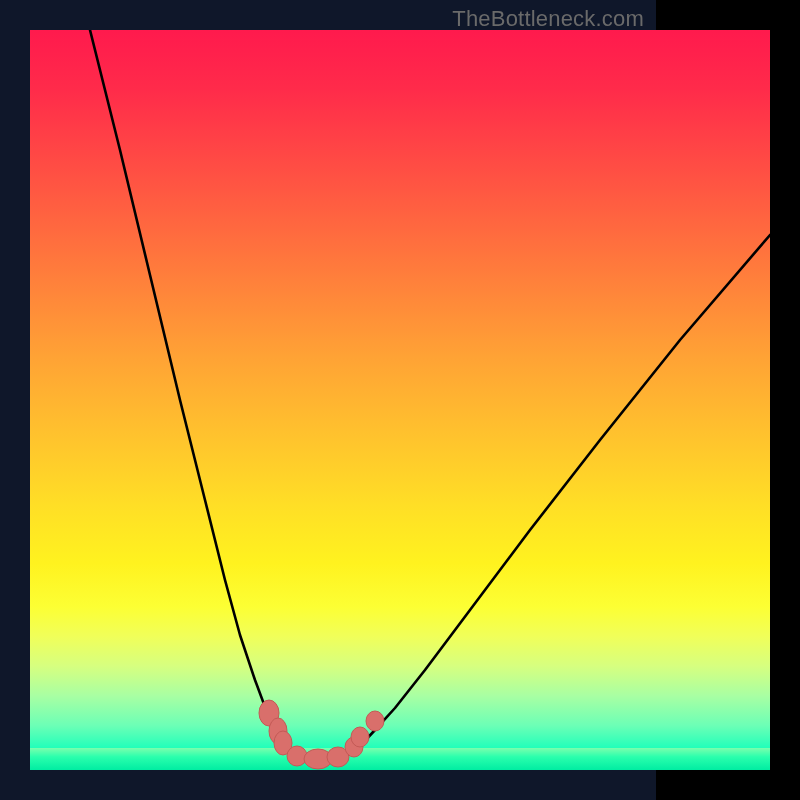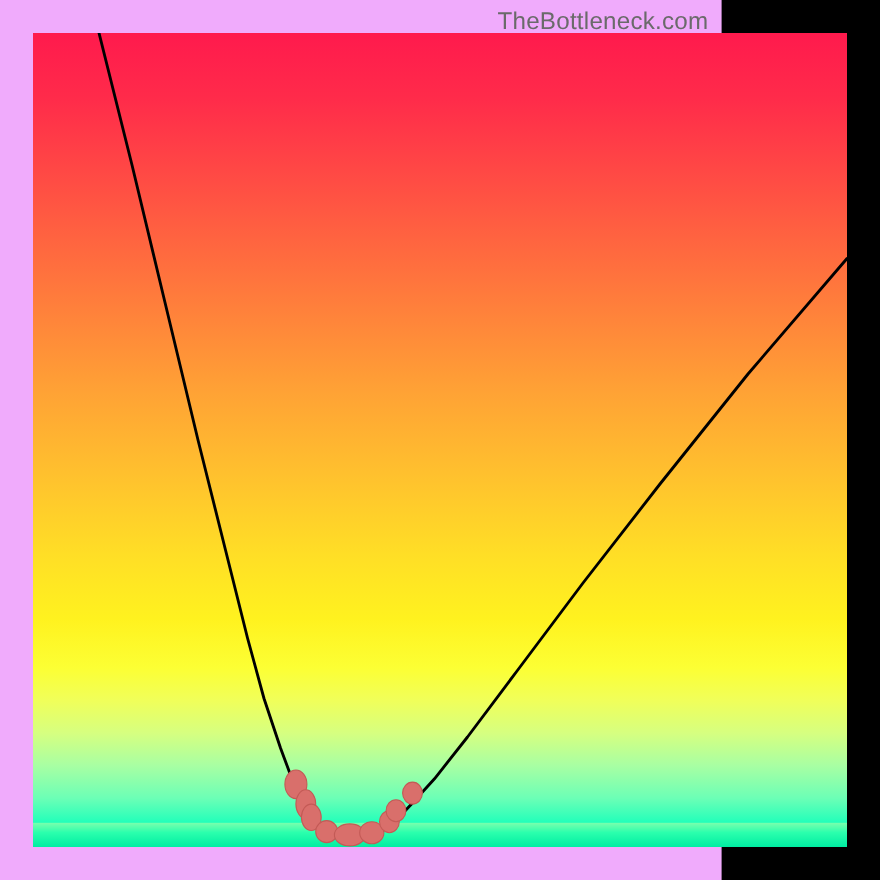--- a/index.html
+++ b/index.html
@@ -10,21 +10,21 @@
     background: #000;
     overflow: hidden;
     font-family: Arial, Helvetica, sans-serif;
   }
   .frame {
     position: absolute;
     left: 0;
     top: 0;
     width: 656px;
     height: 800px;
-    background: #f0abfc;
+    background: #0f172a;
   }
   .plot {
     position: absolute;
     left: 30px;
     top: 30px;
     width: 740px;
     height: 740px;
     background: linear-gradient(to bottom,
       #ff1a4d 0%,
       #ff2b4a 8%,

